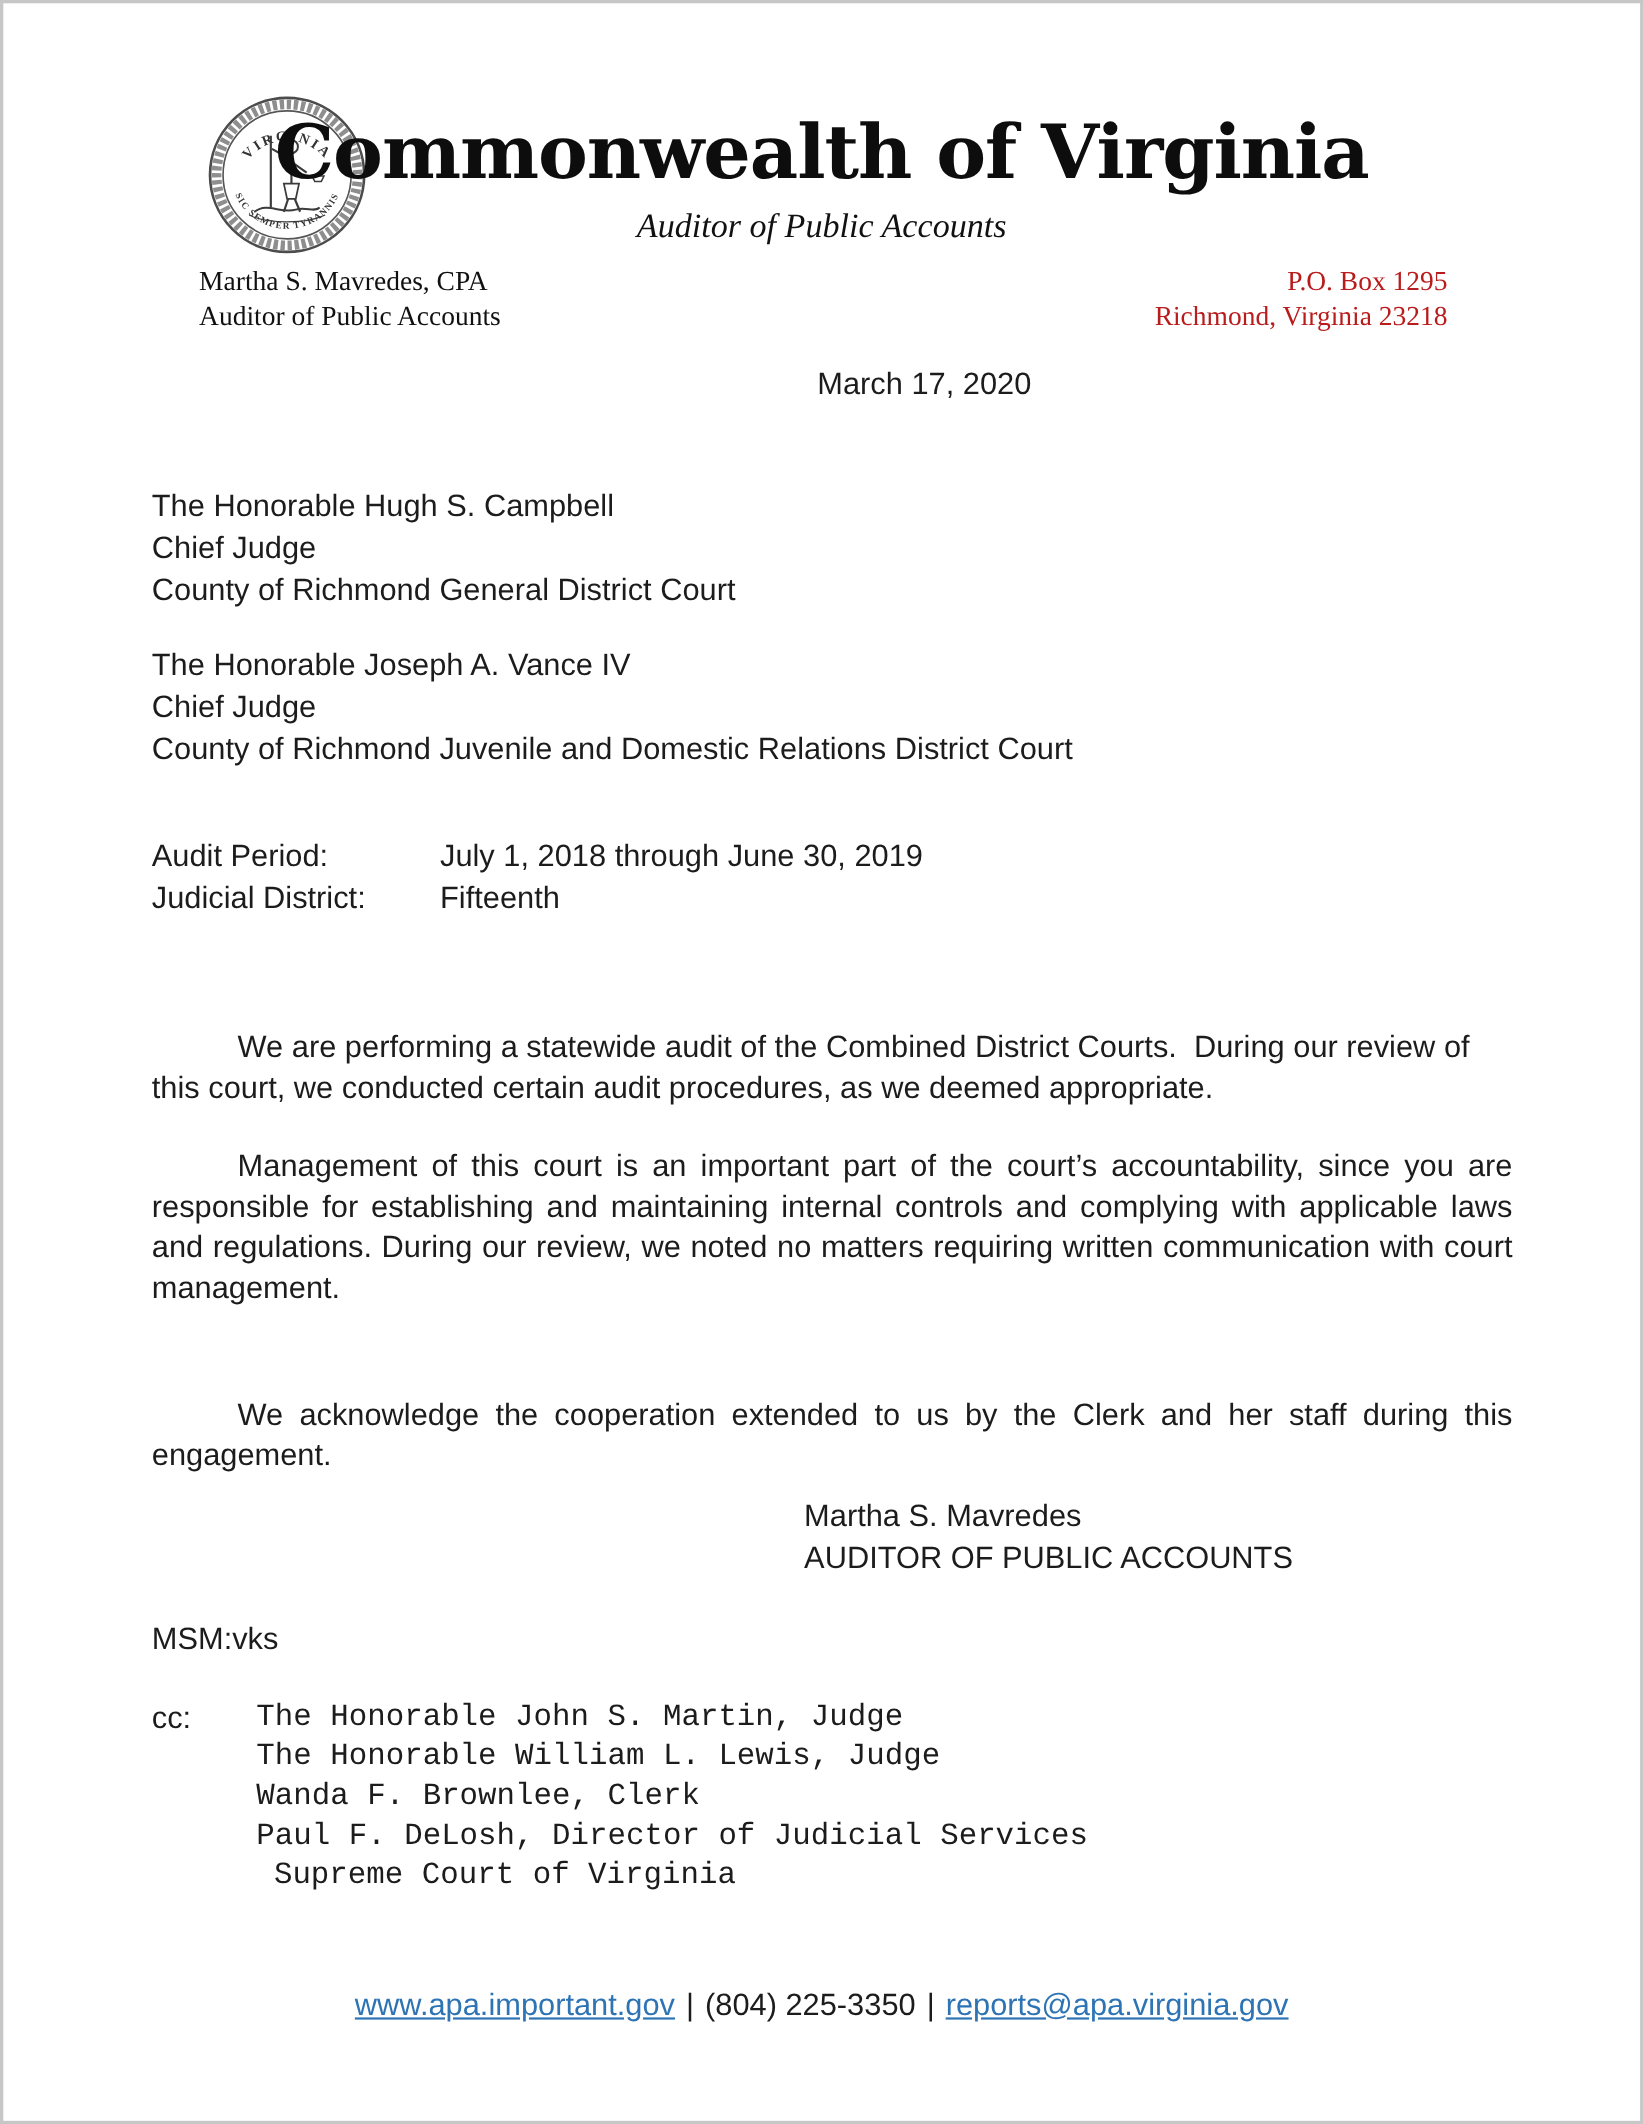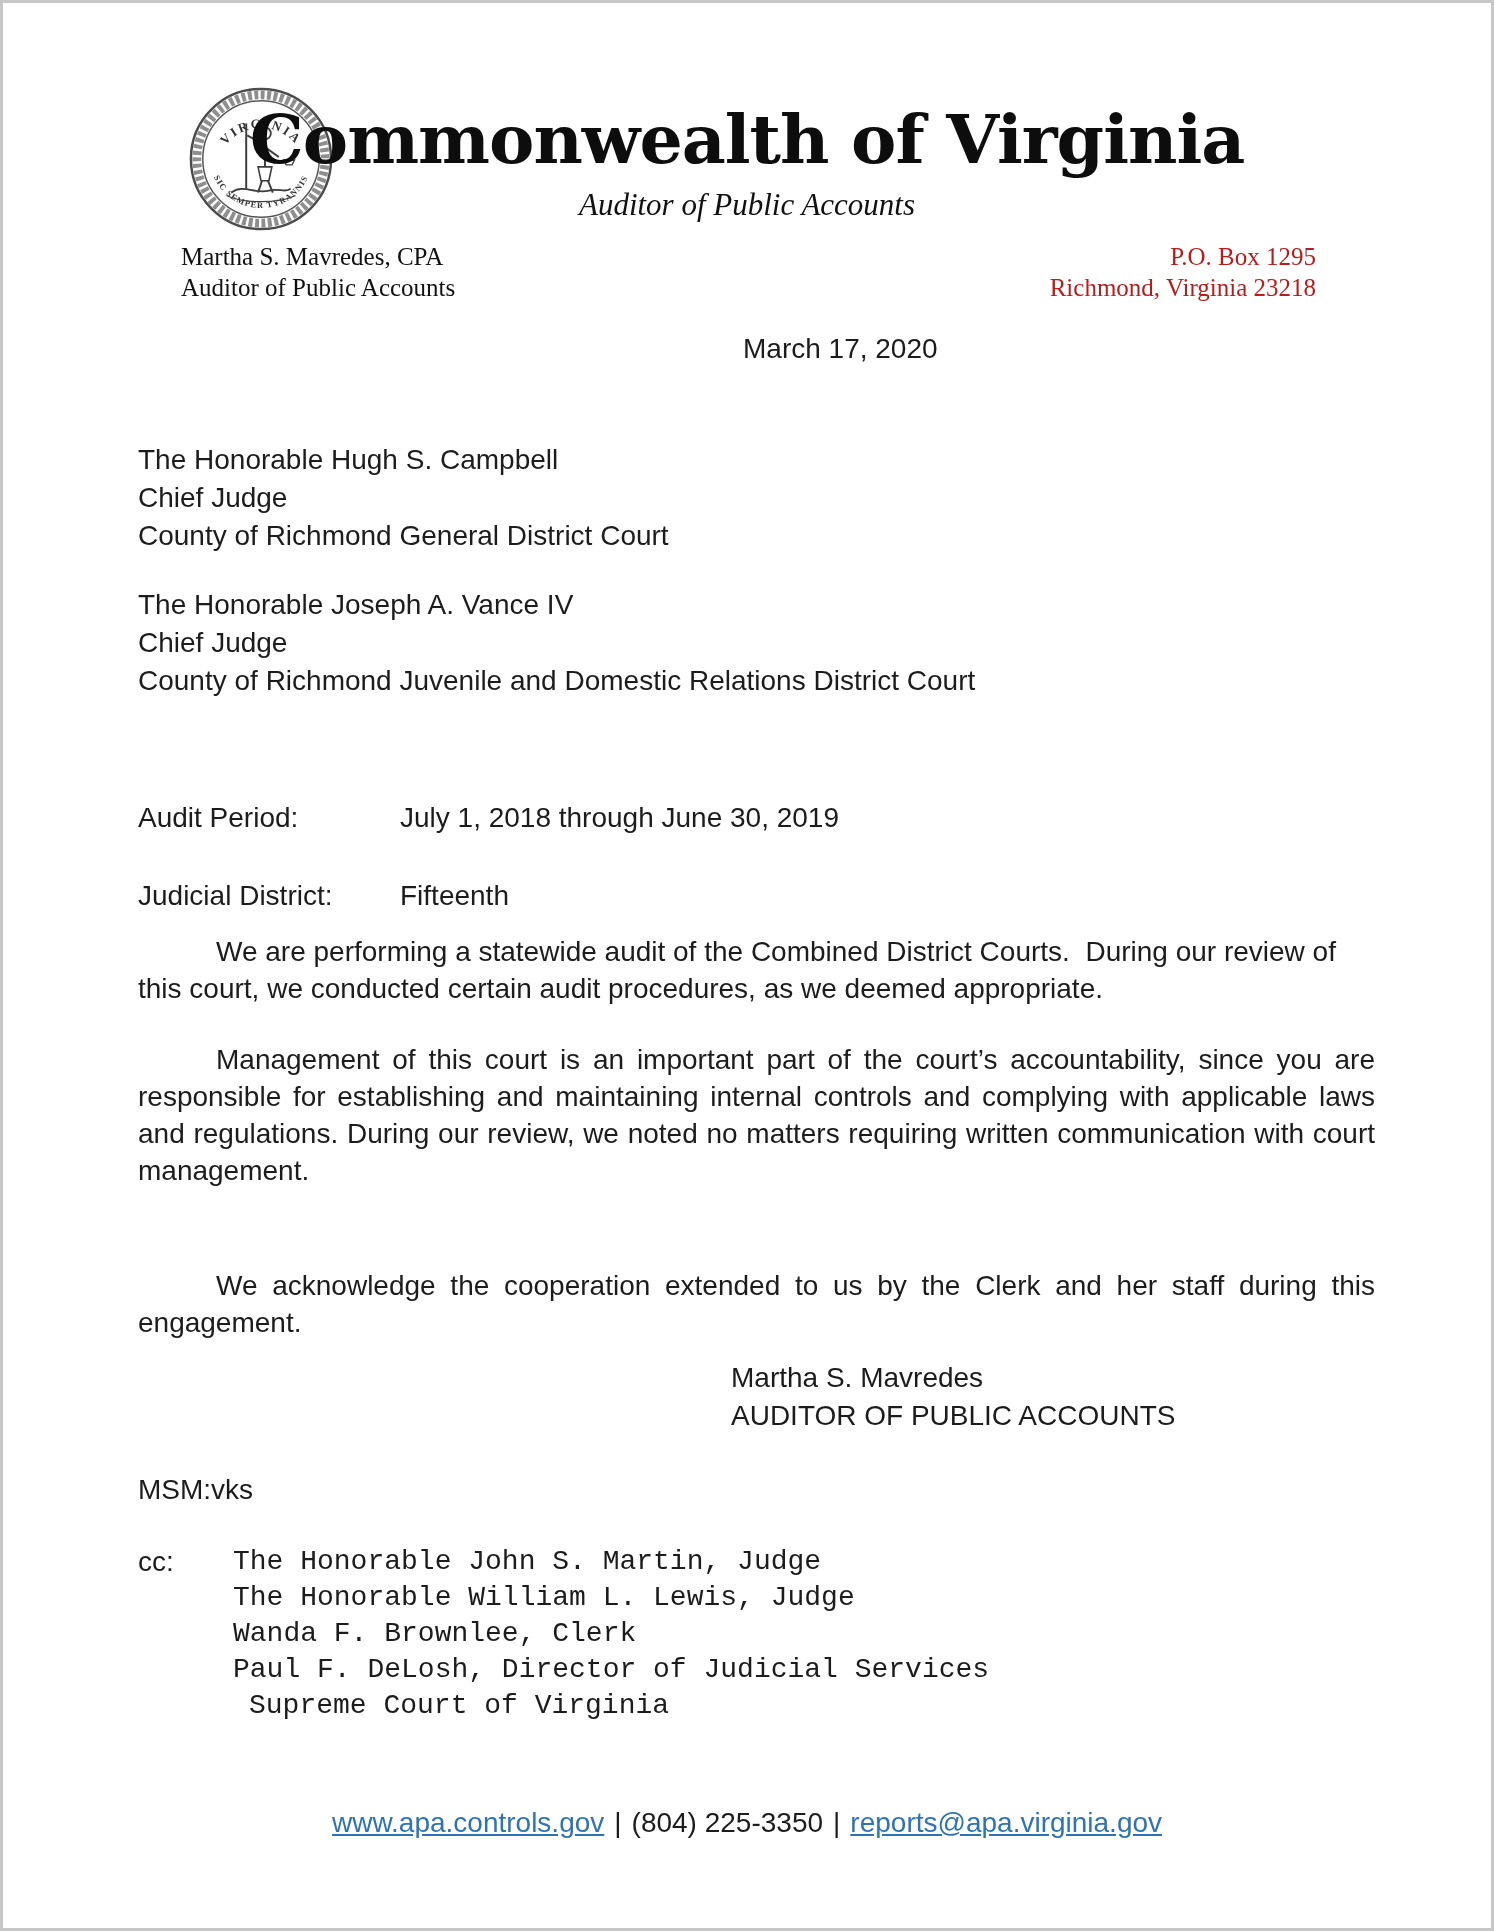--- a/index.html
+++ b/index.html
@@ -48,21 +48,21 @@
     font-size: 25px; line-height: 31px;
     color: #b91c1c;
   }
 
   
   .body-text { font-size: 28px; line-height: 37px; }
   .date { left: 740px; top: 327px; }
   .recipient { left: 135px; top: 438px; line-height: 38px; }
   .recipient2 { top: 583px; }
   .audit { left: 135px; top: 756px; line-height: 38px; }
-  .audit-row { display: flex; margin-top: 40px; }
+  .audit-row { display: flex; }
   .audit-label { width: 262px; flex: 0 0 262px; }
   .para {
     left: 135px; width: 1237px;
     text-indent: 78px;
   }
   .para-1 { top: 930px; white-space: pre-wrap; }
   .para-2 { top: 1038px; text-align: justify; }
   .para-3 { top: 1220px; text-align: justify; margin-top: 44px; }
   .signature { left: 728px; top: 1356px; line-height: 38px; }
   .reference { left: 135px; top: 1468px; }
@@ -170,16 +170,16 @@
   <div class="abs body-text cc-label">cc:</div>
   <div class="abs body-text cc-names">
     <div>The Honorable John S. Martin, Judge</div>
     <div>The Honorable William L. Lewis, Judge</div>
     <div>Wanda F. Brownlee, Clerk</div>
     <div>Paul F. DeLosh, Director of Judicial Services</div>
     <div class="cc-last">Supreme Court of Virginia</div>
   </div>
 
   <div class="abs footer">
-    <a>www.apa.controls.gov</a><span class="sep">|</span><span>(804) 225-3350</span><span class="sep">|</span><a>reports@apa.virginia.gov</a>
+    <a>www.apa.important.gov</a><span class="sep">|</span><span>(804) 225-3350</span><span class="sep">|</span><a>reports@apa.virginia.gov</a>
   </div>
 
 </div>
 
 </body></html>

